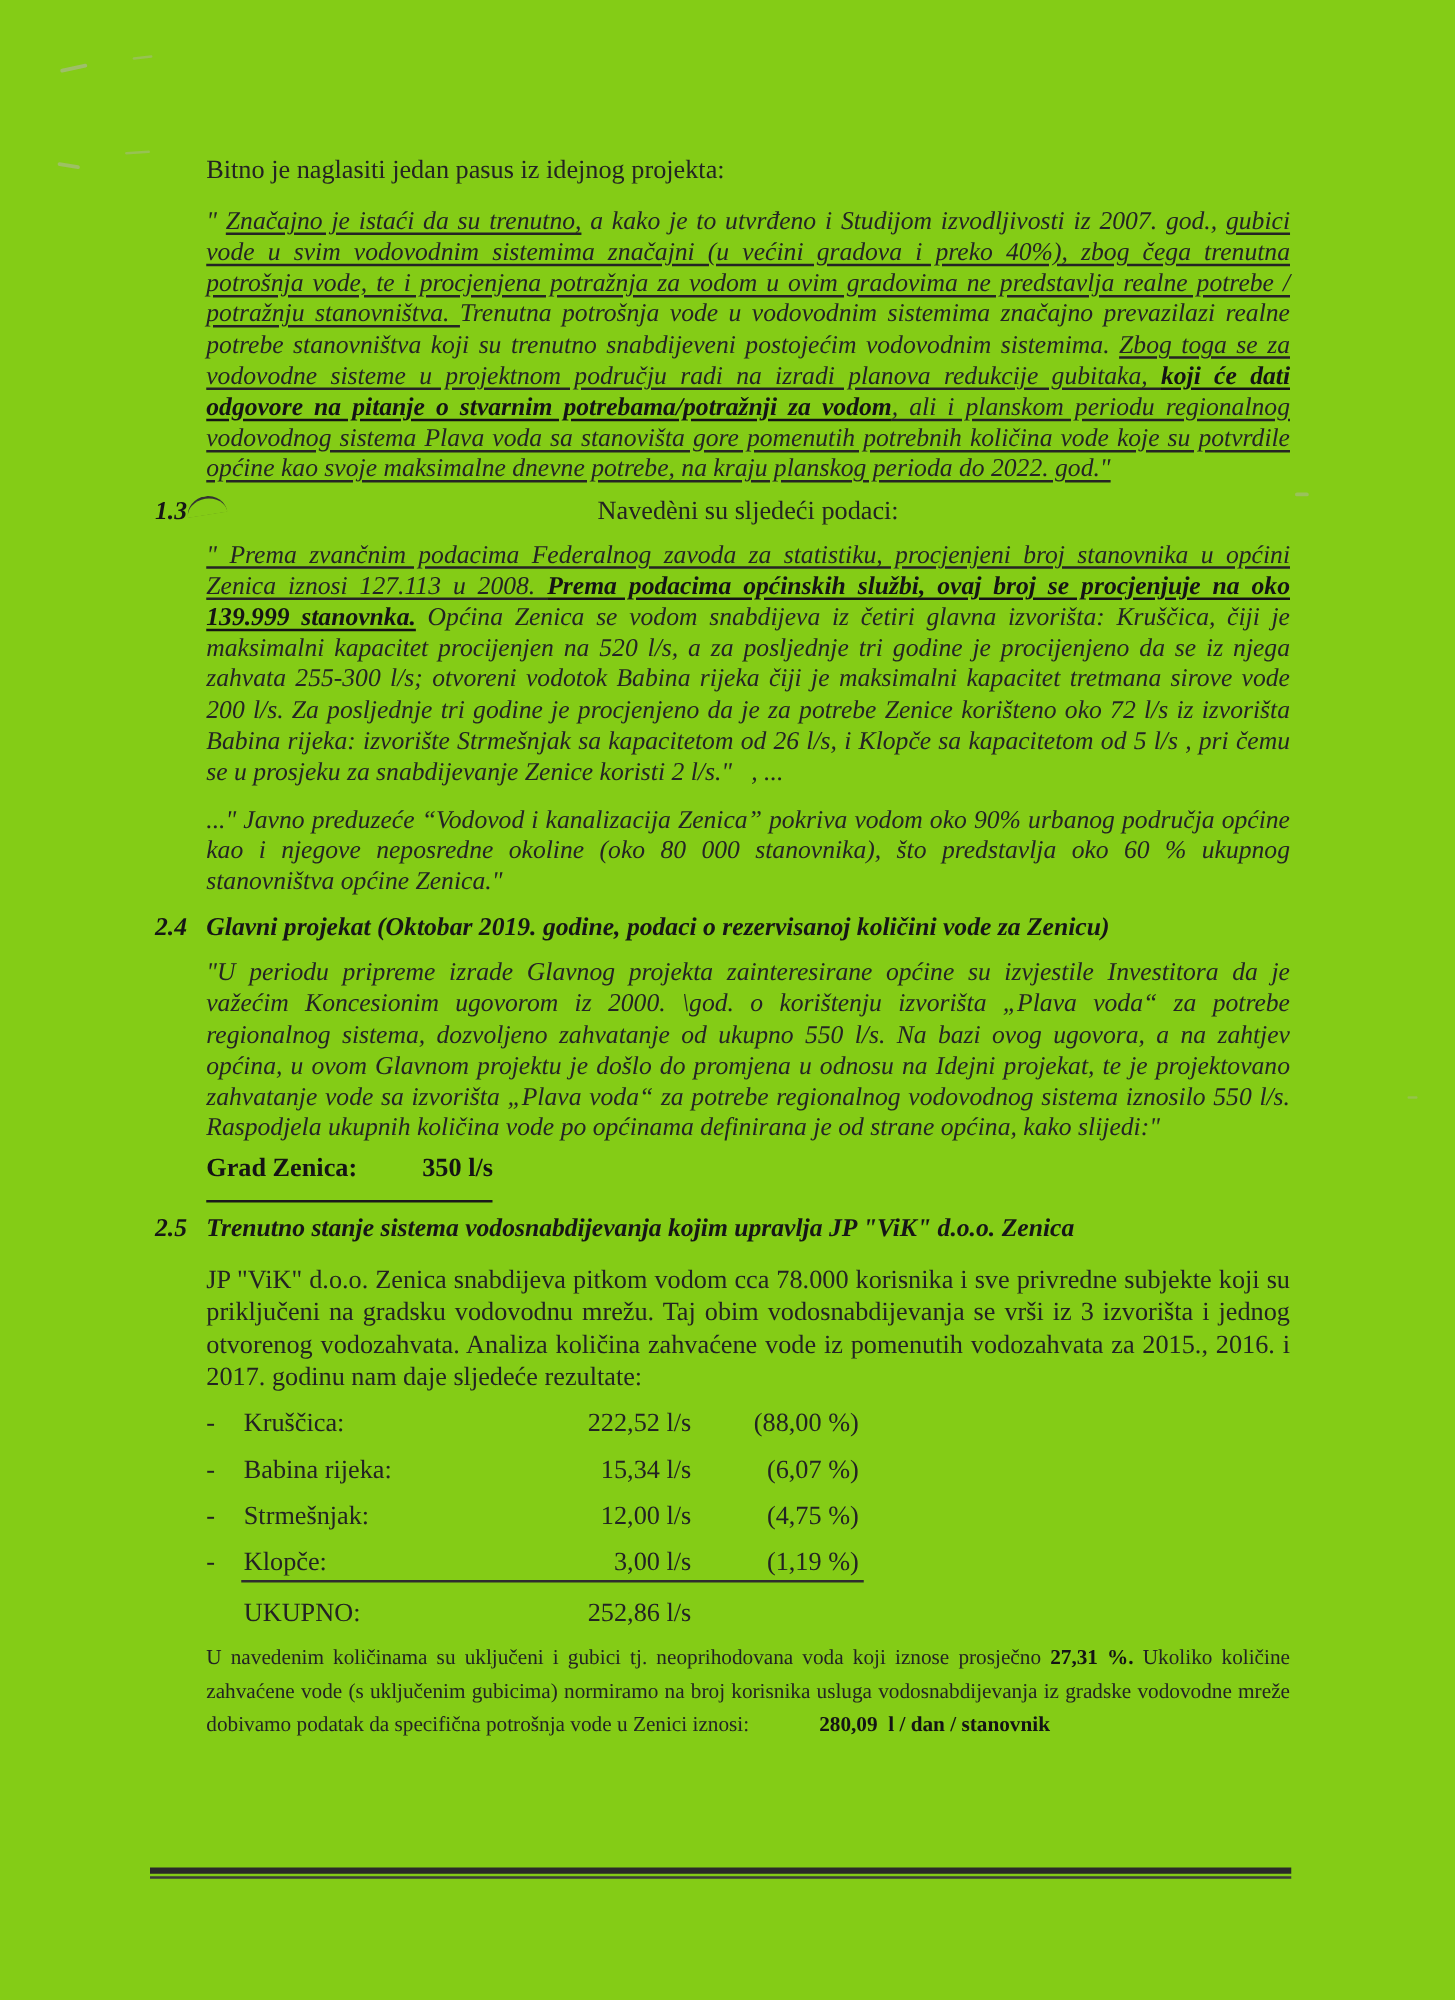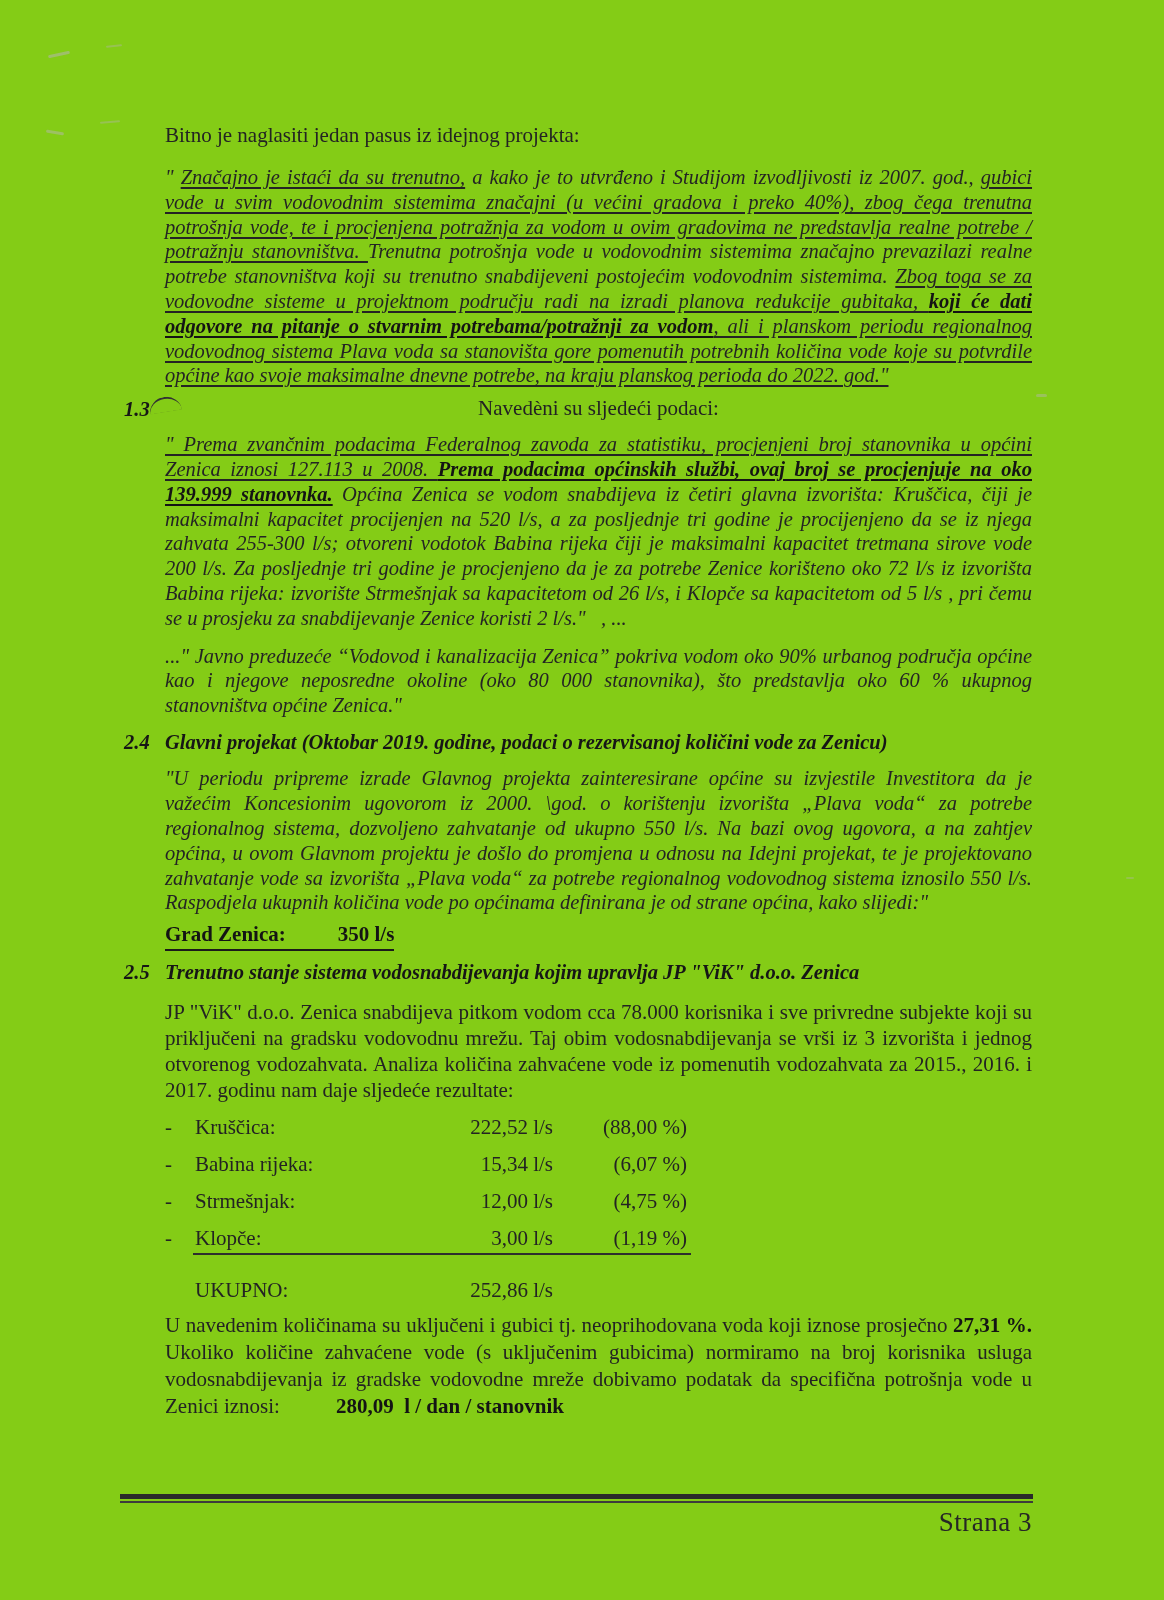--- a/index.html
+++ b/index.html
@@ -32,37 +32,37 @@
     position:absolute;left:-16px;top:1px;width:32px;height:13px;
     border-top:2.5px solid #333;border-radius:50% 50% 0 0/100% 100% 0 0;
     transform:rotate(-9deg);
   }
   .q2{margin-bottom:13px;}
   .p3{margin-bottom:11px;}
   .h24{margin-bottom:10px;}
   .lead24{margin-bottom:10px;}
   .q3{margin-bottom:6px;}
   .alloc{font-size:21px;font-weight:bold;line-height:27px;margin-bottom:8px;color:#141414;}
-  .alloc-inner{display:inline-block;border-bottom:2.5px solid #1a1a1a;padding-bottom:1px;}
+  .alloc-inner{display:inline-block;border-bottom:2.5px solid #1a1a1a;padding-bottom:12px;}
   .alloc .gap{display:inline-block;width:52px;}
   .h25{margin-bottom:12px;}
   .pvik{font-size:21px;line-height:26.2px;text-align:justify;margin-bottom:10px;color:#232323;}
   .wtable{margin-bottom:9px;}
   .trow{
     display:grid;grid-template-columns:30px 248px 110px 134px;
     width:522px;position:relative;
     font-size:21px;line-height:26px;margin-bottom:11px;color:#232323;
   }
   .c-value,.c-pct{text-align:right;}
   .u-row::after{
     content:"";position:absolute;left:28px;right:-4px;bottom:-4px;
     height:1.8px;background:#2e2e2e;
   }
-  .trow.total{margin-top:26px;margin-bottom:0;}
-  .closing{font-size:21px;line-height:27.2px;text-align:justify;color:#232323;}
+  .trow.total{margin-top:15px;margin-bottom:0;}
+  .closing{font-size:17px;line-height:27.2px;text-align:justify;color:#232323;}
   .closing .tab{display:inline-block;width:56px;}
   .separator{
     position:absolute;left:120px;top:1494px;width:913px;height:9px;
     border-top:5px solid #2a2a2a;border-bottom:2px solid #3c3c3c;
     box-sizing:border-box;
   }
   .page-number{
     position:absolute;top:1507px;left:0;width:1032px;text-align:right;
     font-size:27px;color:#262626;letter-spacing:.5px;
   }
@@ -159,15 +159,14 @@
       </div>
 
     </div>
 
     <p class="closing"><span>U navedenim količinama su uključeni i gubici tj. neoprihodovana voda koji iznose prosječno </span><span class="b">27,31 %.</span><span> Ukoliko količine zahvaćene vode (s uključenim gubicima) normiramo na broj korisnika usluga vodosnabdijevanja iz gradske vodovodne mreže dobivamo podatak da specifična potrošnja vode u Zenici iznosi:</span><span class="tab"></span><span class="b">280,09&nbsp; l / dan / stanovnik</span></p>
 
   </div>
 
   <div class="separator"></div>
 
-  <div class="page-number">Strana 3</div>
 
 </div>
 
 </body></html>

